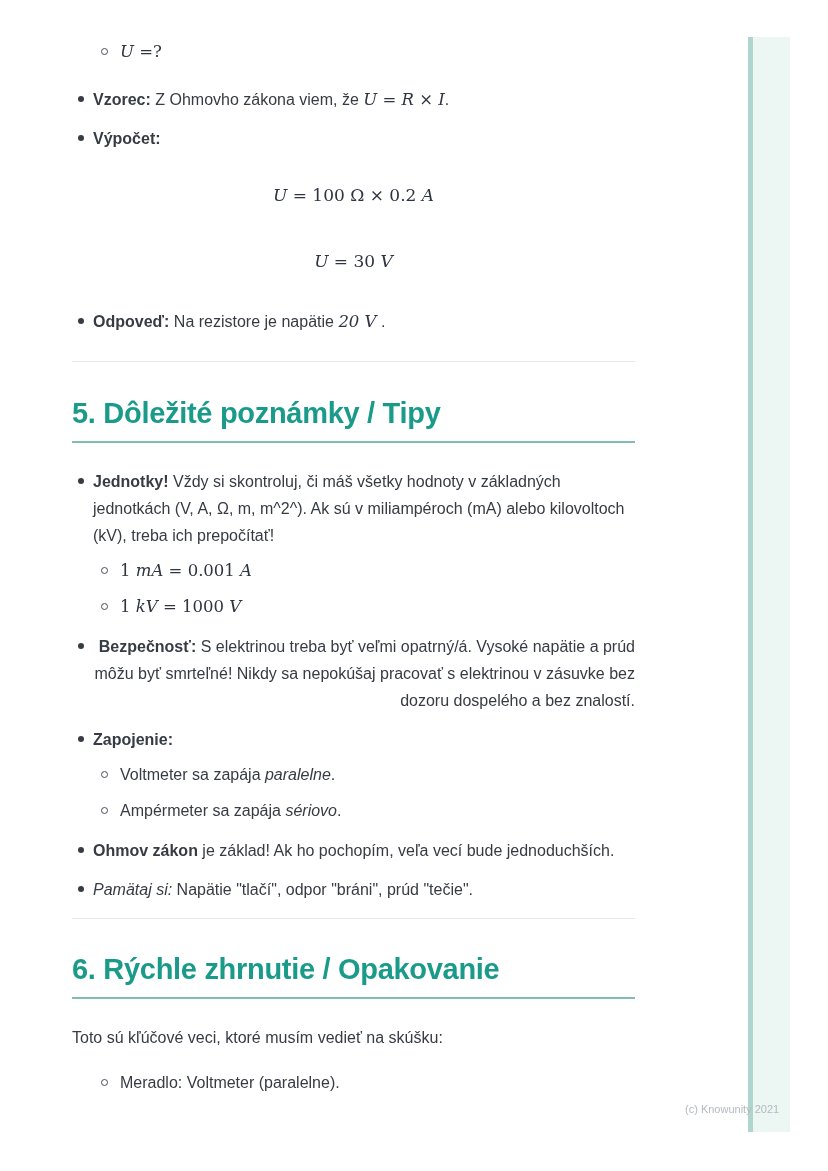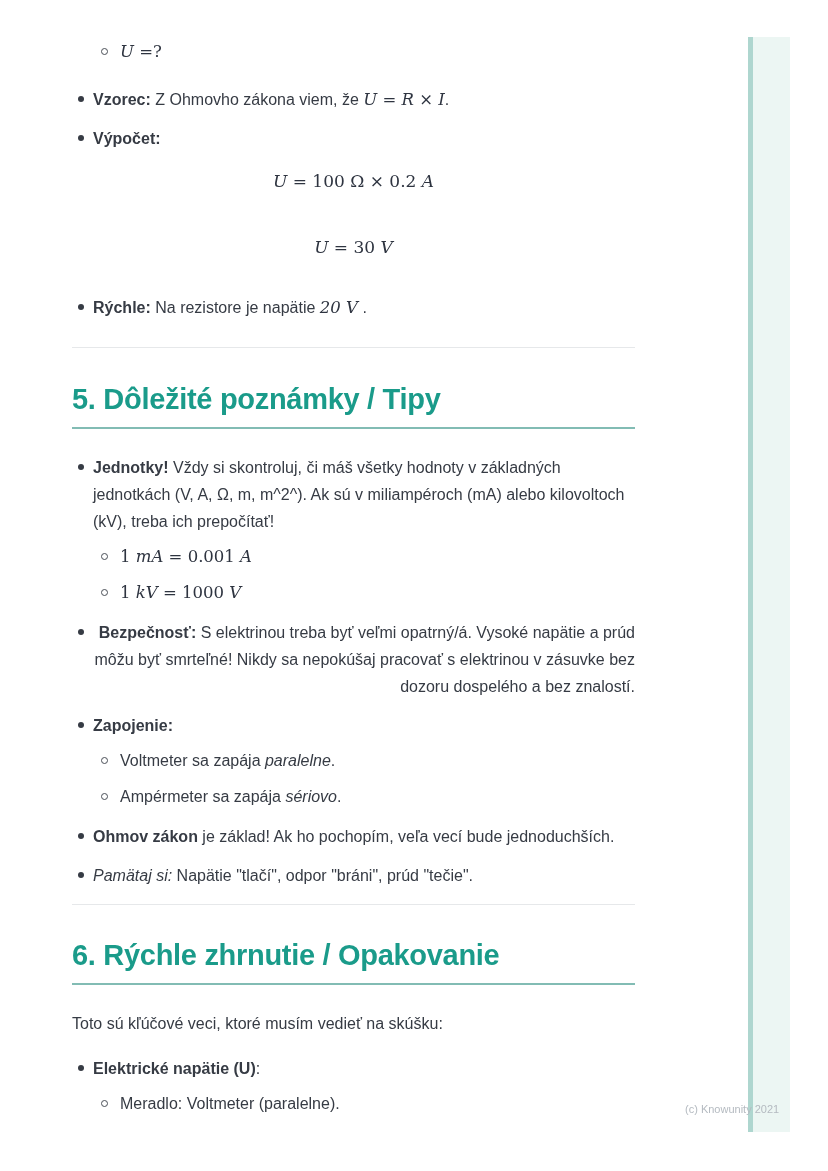--- a/index.html
+++ b/index.html
@@ -42,21 +42,21 @@
     width:37px;height:1095px;
     background:#ecf6f3;border-left:5px solid #aed6cf;
   }
   .watermark{
     position:absolute;left:685px;top:1103px;
     font-size:11px;color:#b4bac0;z-index:5;white-space:nowrap;
   }
   
   .mt-first{margin-top:38px;}
   .mt-vzorec{margin-top:21px;}
-  .gap-f1{margin:19px 0 0 0;}
+  .gap-f1{margin:33px 0 0 0;}
   .gap-f2{margin:46px 0 0 0;}
   .gap-odp{margin-top:37px;}
   .div1{margin-top:26px;margin-bottom:33px;}
   .div2{margin-top:15px;margin-bottom:32px;}
   .tight{margin-bottom:8px;}
 </style>
 </head>
 <body>
 
 <div class="page">
@@ -79,21 +79,21 @@
 
     <div class="formula gap-f1">
       <span class="mvar">U</span><span> = 100 Ω × 0.2 </span><span class="mvar">A</span>
     </div>
     <div class="formula gap-f2">
       <span class="mvar">U</span><span> = 30 </span><span class="mvar">V</span>
     </div>
 
     <div class="li gap-odp">
       <span class="dot"></span>
-      <span class="b">Rýchle:</span><span> Na rezistore je napätie </span><span class="math mvar">20 V</span><span> .</span>
+      <span class="b">Odpoveď:</span><span> Na rezistore je napätie </span><span class="math mvar">20 V</span><span> .</span>
     </div>
 
     <hr class="divider div1">
 
     <h2 class="h2">5. Dôležité poznámky / Tipy</h2>
 
     <div class="li tight">
       <span class="dot"></span>
       <span class="b">Jednotky!</span><span> Vždy si skontroluj, či máš všetky hodnoty v základných jednotkách (V, A, Ω, m, m^2^). Ak sú v miliampéroch (mA) alebo kilovoltoch (kV), treba ich prepočítať!</span>
     </div>
@@ -133,24 +133,20 @@
       <span class="dot"></span>
       <span class="i">Pamätaj si:</span><span> Napätie "tlačí", odpor "bráni", prúd "tečie".</span>
     </div>
 
     <hr class="divider div2">
 
     <h2 class="h2">6. Rýchle zhrnutie / Opakovanie</h2>
 
     <p class="intro">Toto sú kľúčové veci, ktoré musím vedieť na skúšku:</p>
 
-    <div class="li tight">
-      <span class="dot"></span>
-      <span class="b">Elektrické napätie (U)</span><span>:</span>
-    </div>
     <div class="sub">
       <span class="circ"></span>
       <span>Meradlo: Voltmeter (paralelne).</span>
     </div>
 
   </div>
 
   <div class="sidebar"></div>
   <div class="watermark">(c) Knowunity 2021</div>
 </div>

